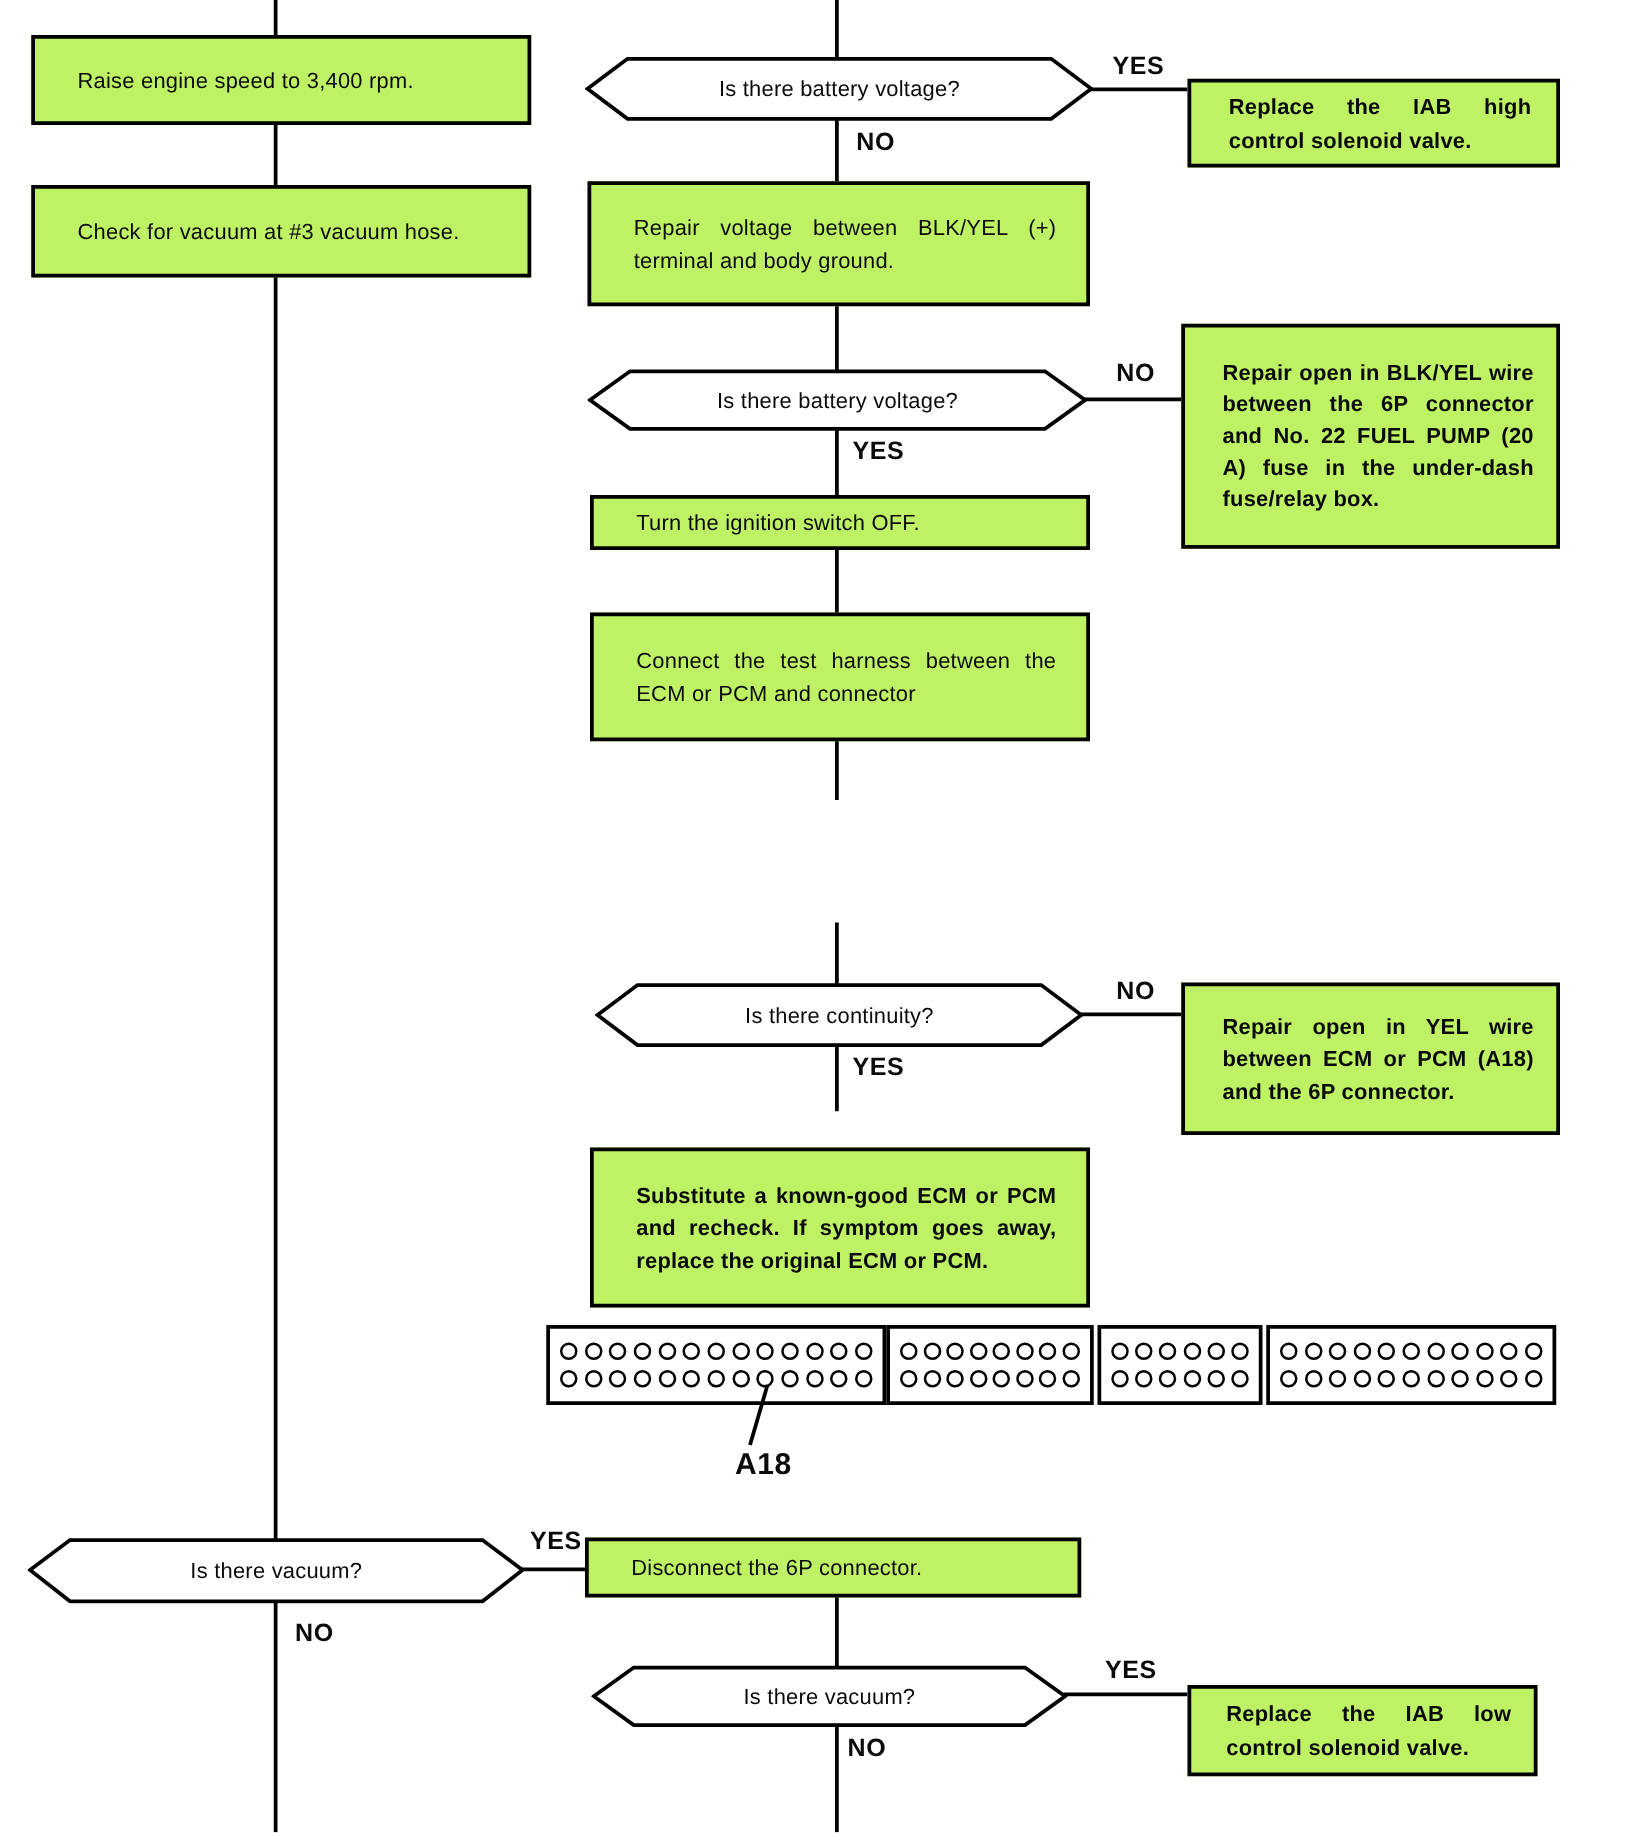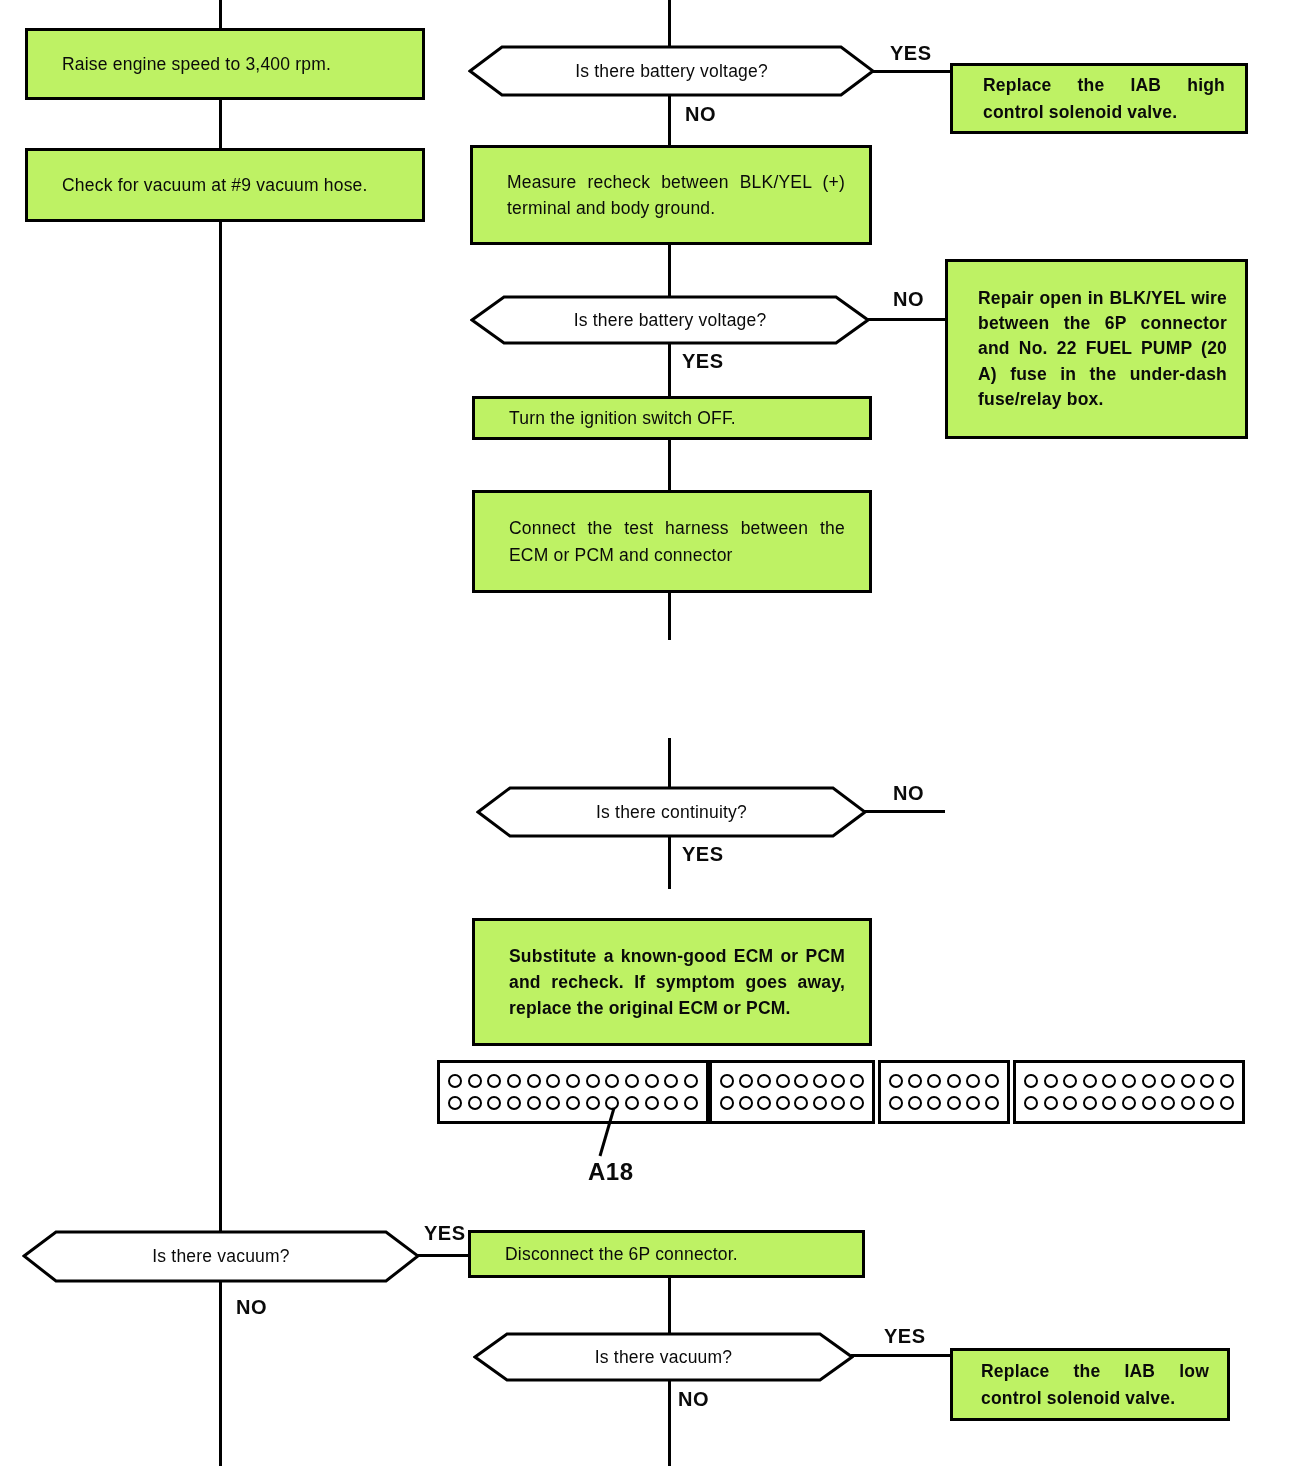--- a/index.html
+++ b/index.html
@@ -55,44 +55,47 @@
   <div class="hline" style="left:867px;top:318px;width:78px"></div>
   <div class="hline" style="left:864px;top:810px;width:81px"></div>
   <div class="hline" style="left:417px;top:1254px;width:53px"></div>
   <div class="hline" style="left:851px;top:1354px;width:99px"></div>
 
   <div class="box" style="left:25px;top:28px;width:400px;height:72px">
     <div class="txt">Raise engine speed to 3,400 rpm.</div>
   </div>
 
   <div class="box" style="left:25px;top:148px;width:400px;height:74px">
-    <div class="txt">Check for vacuum at #9 vacuum hose.</div>
+    <div class="txt">Check for vacuum at #3 vacuum hose.</div>
   </div>
 
   <div class="box" style="left:470px;top:145px;width:402px;height:100px">
-    <div class="txt">Measure recheck between BLK/YEL (+) terminal and body ground.</div>
+    <div class="txt">Repair voltage between BLK/YEL (+) terminal and body ground.</div>
   </div>
 
   <div class="box bold" style="left:950px;top:32px;width:298px;height:71px">
     <div class="txt tightpad" style="padding:4px 20px 4px 30px">Replace the IAB high control solenoid valve.</div>
   </div>
 
   <div class="box bold" style="left:945px;top:228px;width:303px;height:180px;line-height:1.45">
     <div class="txt" style="padding:6px 18px 6px 30px">Repair open in BLK/YEL wire between the 6P connector and No. 22 FUEL PUMP (20 A) fuse in the under-dash fuse/relay box.</div>
   </div>
 
   <div class="box" style="left:472px;top:396px;width:400px;height:44px">
     <div class="txt">Turn the ignition switch OFF.</div>
   </div>
 
   <div class="box" style="left:472px;top:490px;width:400px;height:103px">
     <div class="txt">Connect the test harness between the ECM or PCM and connector</div>
   </div>
 
 
+  <div class="box bold" style="left:945px;top:755px;width:303px;height:122px;line-height:1.5">
+    <div class="txt" style="padding:6px 18px 6px 30px">Repair open in YEL wire between ECM or PCM (A18) and the 6P connector.</div>
+  </div>
 
   <div class="box bold" style="left:472px;top:887px;width:400px;height:128px">
     <div class="txt">Substitute a known-good ECM or PCM and recheck. If symptom goes away, replace the original ECM or PCM.</div>
   </div>
 
   <div class="box" style="left:468px;top:1230px;width:397px;height:48px">
     <div class="txt">Disconnect the 6P connector.</div>
   </div>
 
   <div class="box bold" style="left:950px;top:1317px;width:280px;height:73px">

